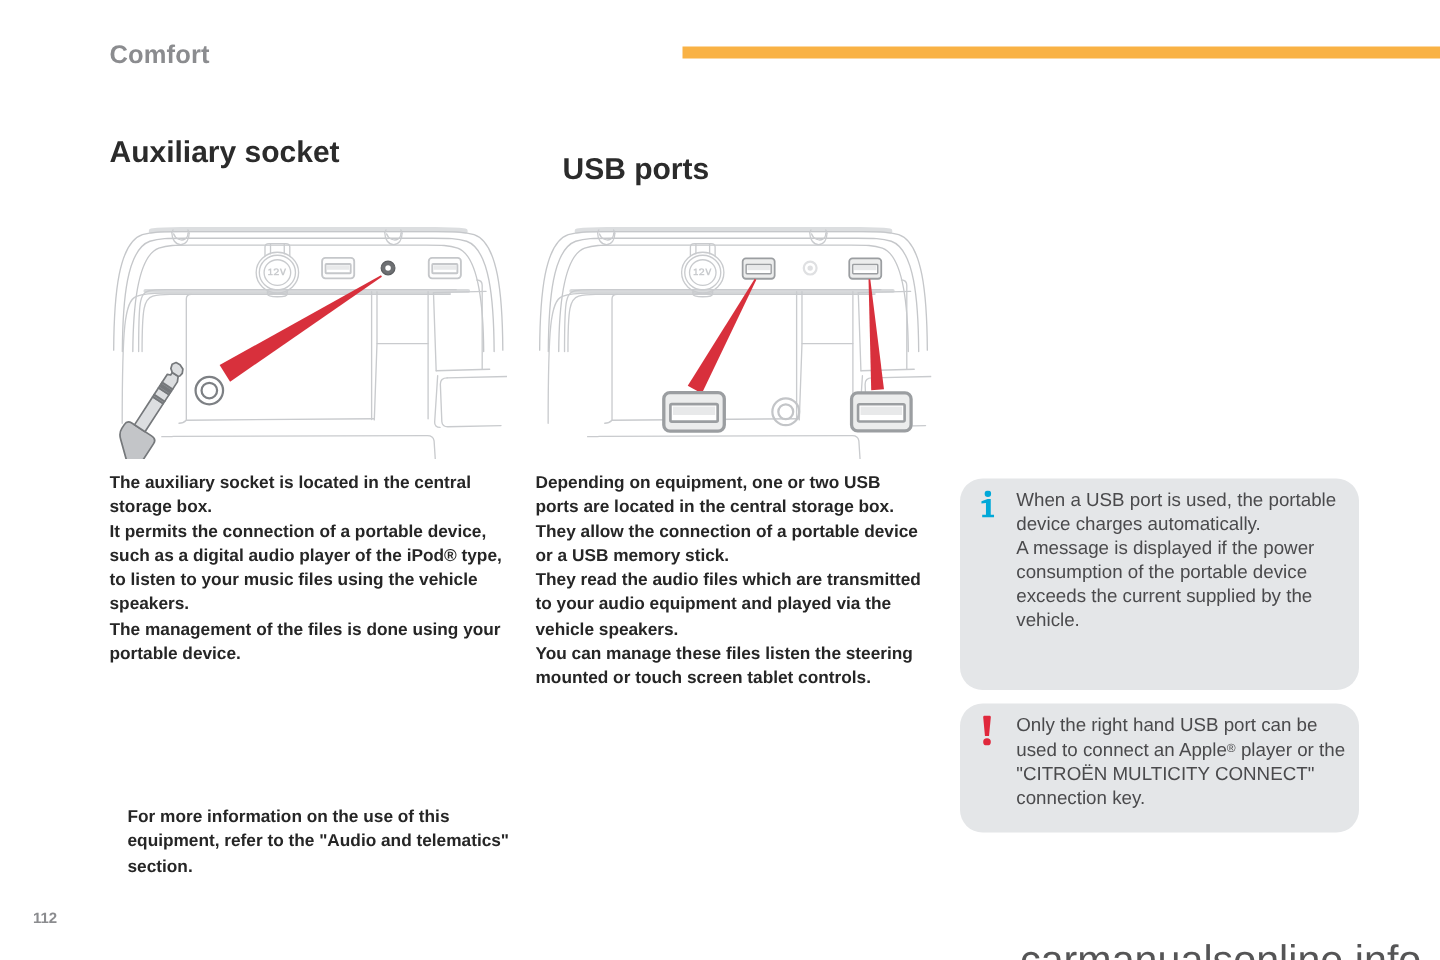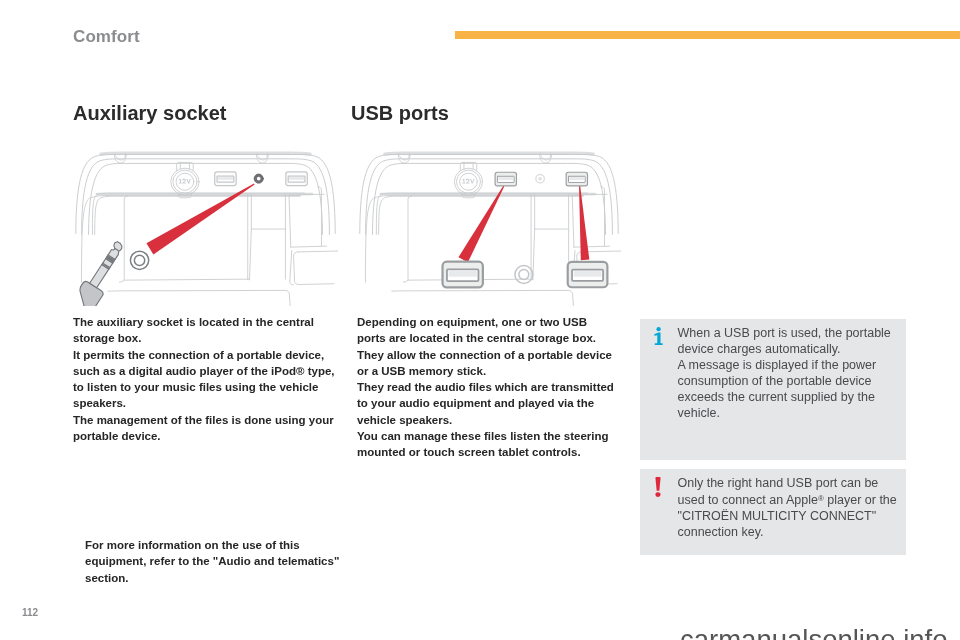--- a/index.html
+++ b/index.html
@@ -6,36 +6,36 @@
   html,body{margin:0;padding:0;}
   body{width:960px;height:640px;background:#ffffff;font-family:"Liberation Sans",sans-serif;overflow:hidden;}
   .page{position:absolute;left:0;top:0;width:960px;height:640px;background:#fff;}
   .chapter,h2.sec,.body-text,.note .txt,.pageno,.wm{transform:translateZ(0);}
   .chapter{position:absolute;left:73px;top:27px;font-size:17px;font-weight:bold;color:#8b8c8f;letter-spacing:.1px;}
   .rule{position:absolute;left:455px;top:31px;width:505px;height:8px;background:#f9b245;}
   h2.sec{position:absolute;margin:0;font-size:20px;font-weight:bold;color:#2b2b2b;letter-spacing:0;line-height:20px;}
   .fig{position:absolute;background:#fff;overflow:hidden;}
   .fig svg{display:block;}
   .body-text{position:absolute;font-size:11.5px;font-weight:bold;color:#262626;line-height:16.3px;}
-  .note{position:absolute;background:#e4e6e8;box-sizing:border-box;}
+  .note{position:absolute;background:#e4e6e8;box-sizing:border-box;border-radius:15px;}
   .note .ico{position:absolute;}
   .note .txt sup{font-size:.64em;vertical-align:.40em;}
   .note .txt{position:absolute;left:37.5px;top:5.5px;right:6px;font-size:12.5px;color:#4a4a4c;line-height:16.0px;white-space:nowrap;}
   .pageno{position:absolute;left:22px;top:607px;font-size:10px;font-weight:bold;color:#8b8c8f;}
   .wm{position:absolute;left:680px;top:624px;font-size:27.5px;color:#555556;letter-spacing:0;text-align:center;}
 </style>
 </head>
 <body>
 
 <div class="page">
   <div class="chapter">Comfort</div>
   <div class="rule"></div>
 
-  <h2 class="sec" style="left:73px;top:103px;">Auxiliary socket</h2>
-  <h2 class="sec" style="left:351px;top:103px;">USB ports</h2>
+  <h2 class="sec" style="left:73px;top:92px;">Auxiliary socket</h2>
+  <h2 class="sec" style="left:375px;top:103px;">USB ports</h2>
 
   <div class="fig" style="left:73px;top:131px;width:265px;height:175px;">
     <svg viewBox="0 0 266 176" width="265" height="175" preserveAspectRatio="none" xmlns="http://www.w3.org/2000/svg">
       <rect width="266" height="176" fill="#fff"></rect>
       <g fill="none" stroke="#c9cbce" stroke-width="0.9" stroke-linecap="round" stroke-linejoin="round">
 
   <path d="M 28 23.2 C 34 22.4 40 22.2 48 22.2 L 218 22.2 C 226 22.2 232 22.4 238 23.2" stroke="#dcdee0" stroke-width="3.4"></path>
   <path d="M 2.8 103 C 3.0 66 6.0 31.0 22.0 25.6 C 28.5 23.6 34 23.6 46 23.6 L 220 23.6 C 232 23.6 237.5 23.6 244 25.6 C 260 31.0 263 66 263.2 103" stroke="#c5c7ca"></path>
   <path d="M 8.6 104 C 8.8 70 11.5 35.5 27.0 30.0 C 33.5 28.0 39 28.0 50 28.0 L 216 28.0 C 227 28.0 232.5 28.0 239 30.0 C 254.5 35.5 257.2 70 257.4 104" stroke="#c5c7ca"></path>
   <path d="M 15.6 104 C 15.8 74 18.5 40.0 33.0 34.6 C 39.0 32.6 44 32.6 54 32.6 L 212 32.6 C 222 32.6 227 32.6 233 34.6 C 247.5 40.0 250.2 74 250.4 104" stroke="#c5c7ca"></path>

